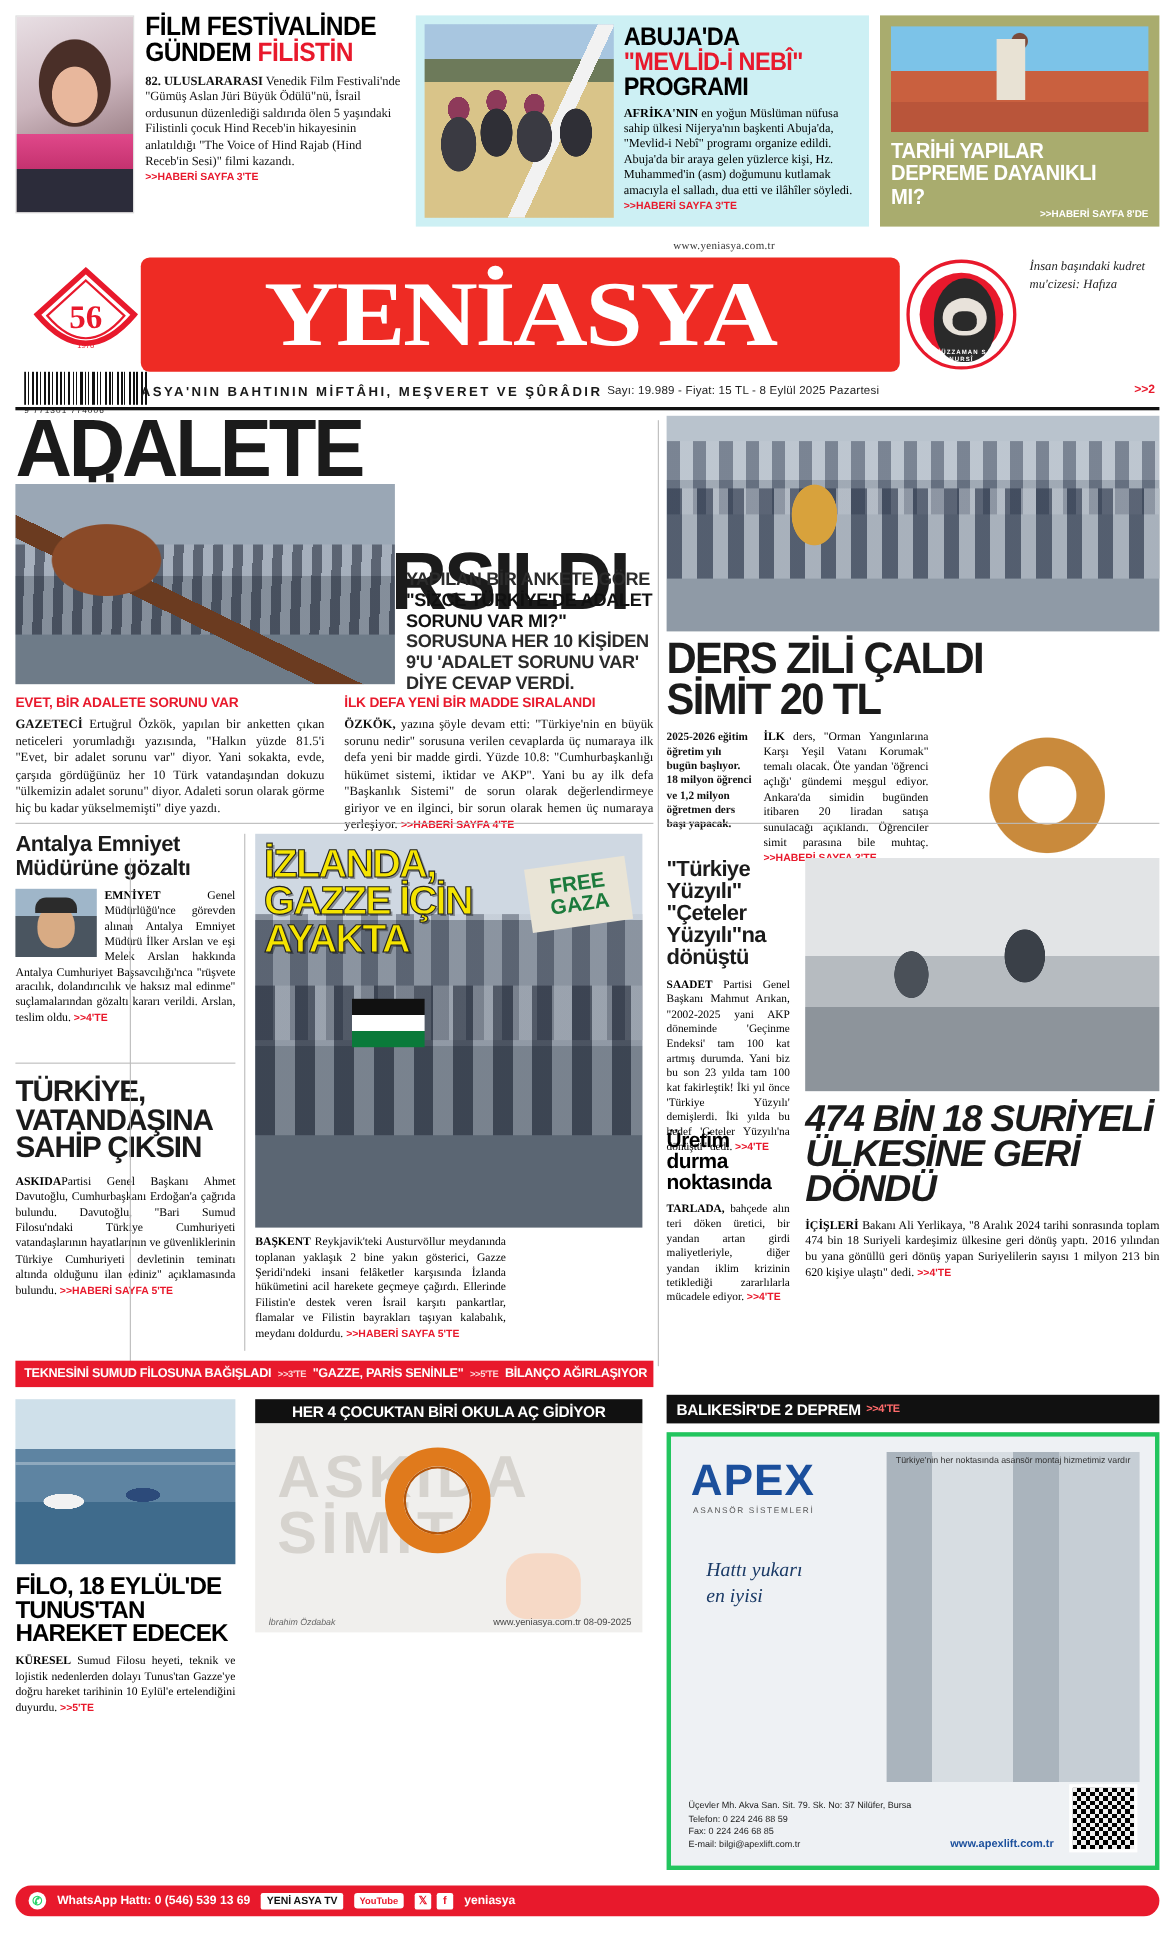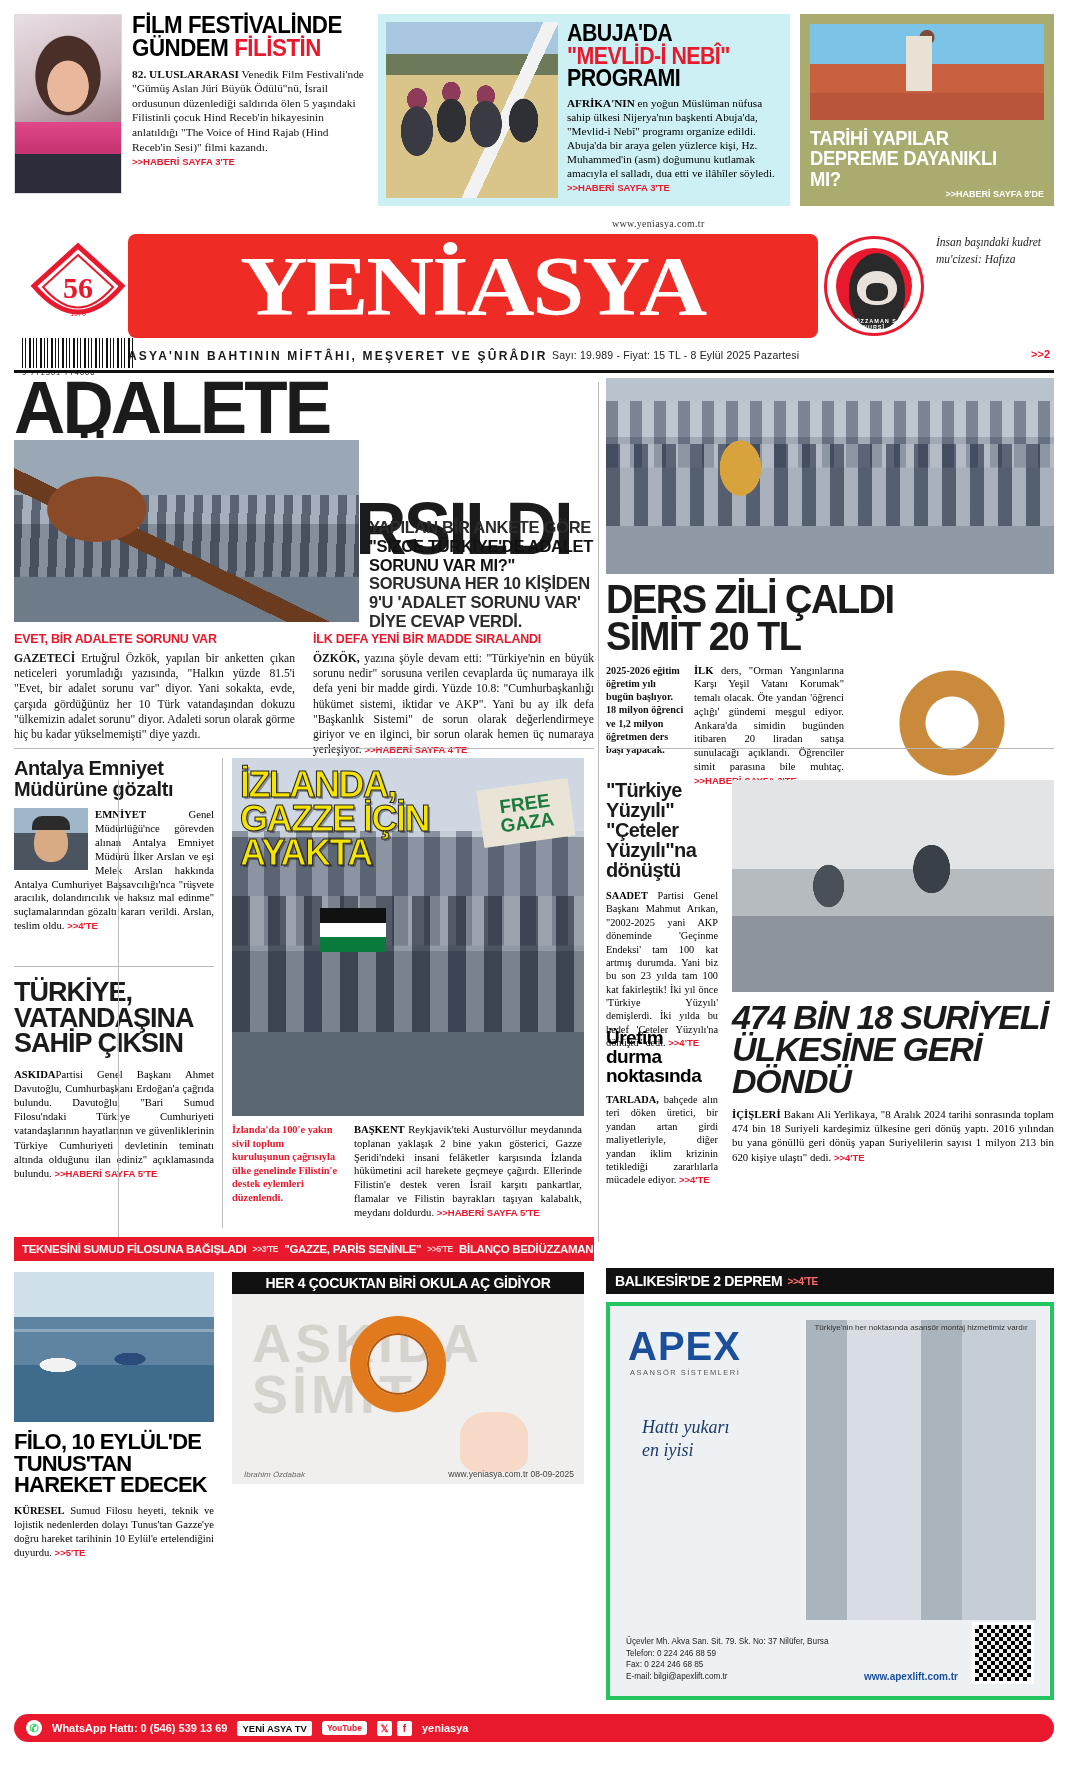--- a/index.html
+++ b/index.html
@@ -348,21 +348,20 @@
         <span>FREE GAZA</span>
       </div>
       <div style="position:absolute;left:88px;top:150px;width:66px;height:44px;background:linear-gradient(to bottom,#111 0 33%,#fff 33% 66%,#0a7a3a 66% 100%);"></div>
       <div class="izl-title">
         <span>İZLANDA,</span><br>
         <span>GAZZE İÇİN</span><br>
         <span>AYAKTA</span>
       </div>
     </div>
     <div class="izl-cap">
-      <div class="c1">İzlanda'da 100'e yakın sivil toplum kuruluşunun çağrısıyla ülke genelinde Filistin'e destek eylemleri düzenlendi.</div>
       <div class="c2">
         <b>BAŞKENT</b><span> Reykjavik'teki Austurvöllur meydanında toplanan yaklaşık 2 bine yakın gösterici, Gazze Şeridi'ndeki insani felâketler karşısında İzlanda hükümetini acil harekete geçmeye çağırdı. Ellerinde Filistin'e destek veren İsrail karşıtı pankartlar, flamalar ve Filistin bayrakları taşıyan kalabalık, meydanı doldurdu. </span><span class="ref">&gt;&gt;HABERİ SAYFA 5'TE</span>
       </div>
     </div>
   </div>
 
   <div class="vline" style="left:222px; top:758px; height:470px;"></div>
 
   <div class="rmid">
 
@@ -400,32 +399,32 @@
   <div class="balikesir">
     <span>BALIKESİR'DE 2 DEPREM</span>
     <span class="r">&gt;&gt;4'TE</span>
   </div>
 
   <div class="ticker">
     <span>TEKNESİNİ SUMUD FİLOSUNA BAĞIŞLADI</span>
     <span class="sep">&gt;&gt;3'TE</span>
     <span>"GAZZE, PARİS SENİNLE"</span>
     <span class="sep">&gt;&gt;5'TE</span>
-    <span>BİLANÇO BEDİÜZZAMAN</span>
+    <span>BİLANÇO AĞIRLAŞIYOR</span>
 
   </div>
 
   <div class="filo">
     <div class="photo imgbox" style="background:linear-gradient(to bottom,#cfe0ea 0 30%, #5e84a2 30% 62%, #3f6b8c 62% 100%);">
       <div class="ph" style="background:
         radial-gradient(ellipse 26px 10px at 22% 62%, #f2f2f2 0 70%, transparent 72%),
         radial-gradient(ellipse 22px 9px at 58% 58%, #2c4a7a 0 70%, transparent 72%),
         linear-gradient(to bottom, transparent 38%, rgba(255,255,255,.3) 38% 40%, transparent 40%);"></div>
     </div>
-    <h3>FİLO, 10 EYLÜL'DE TUNUS'TAN HAREKET EDECEK</h3>
+    <h3>FİLO, 18 EYLÜL'DE TUNUS'TAN HAREKET EDECEK</h3>
     <div class="tx">
       <b>KÜRESEL</b><span> Sumud Filosu heyeti, teknik ve lojistik nedenlerden dolayı Tunus'tan Gazze'ye doğru hareket tarihinin 10 Eylül'e ertelendiğini duyurdu. </span><span class="ref">&gt;&gt;5'TE</span>
     </div>
   </div>
 
   <div class="cartoon">
     <div class="band">HER 4 ÇOCUKTAN BİRİ OKULA AÇ GİDİYOR</div>
     <div class="area">
       <div class="ghost">
         <span>ASKIDA</span><br>

